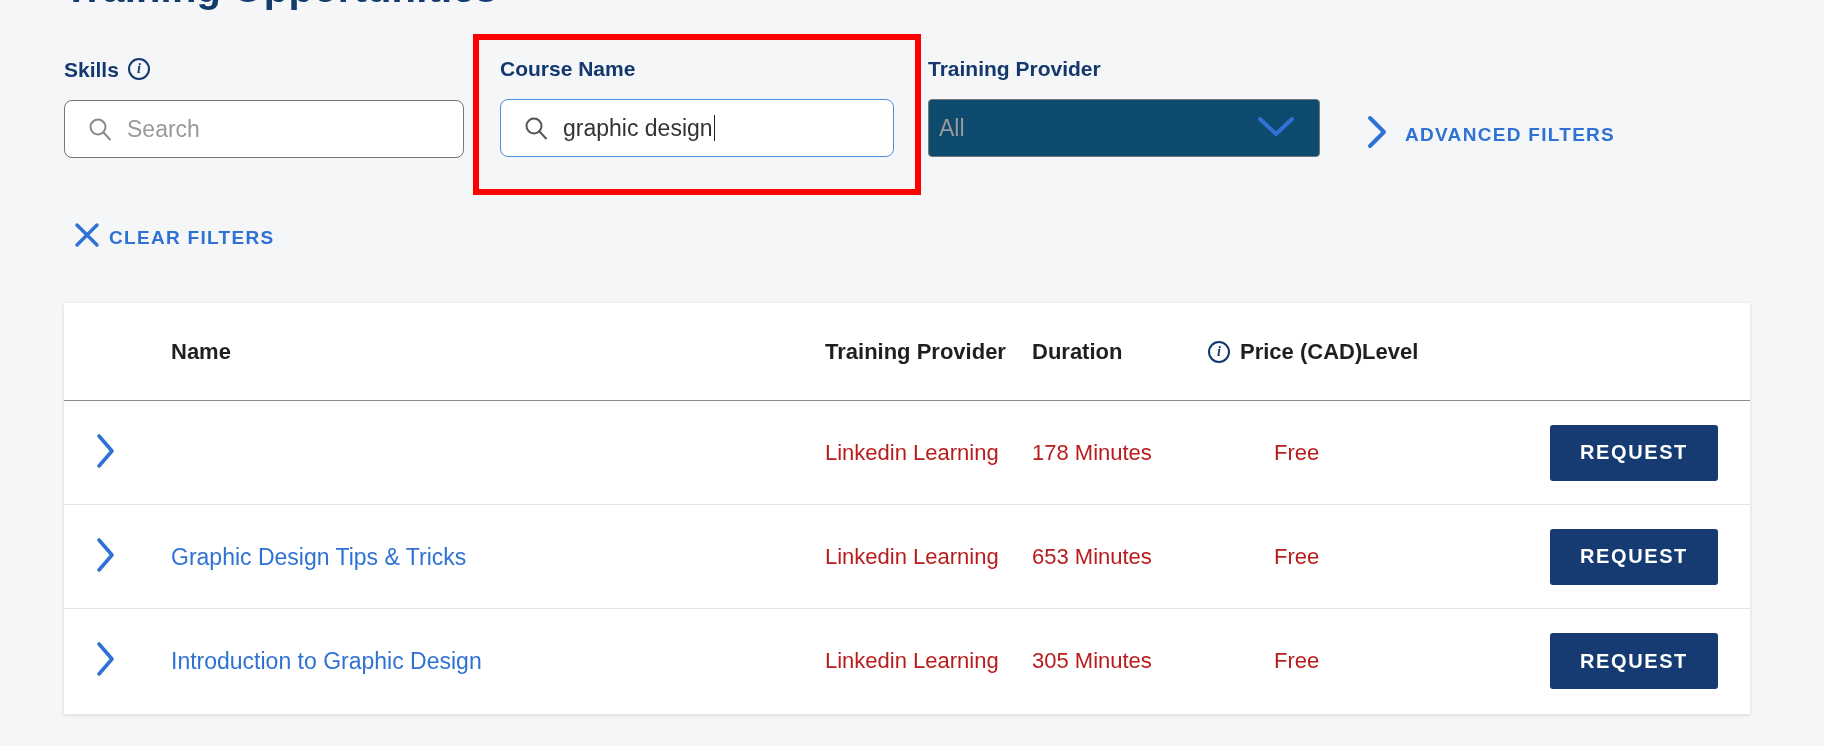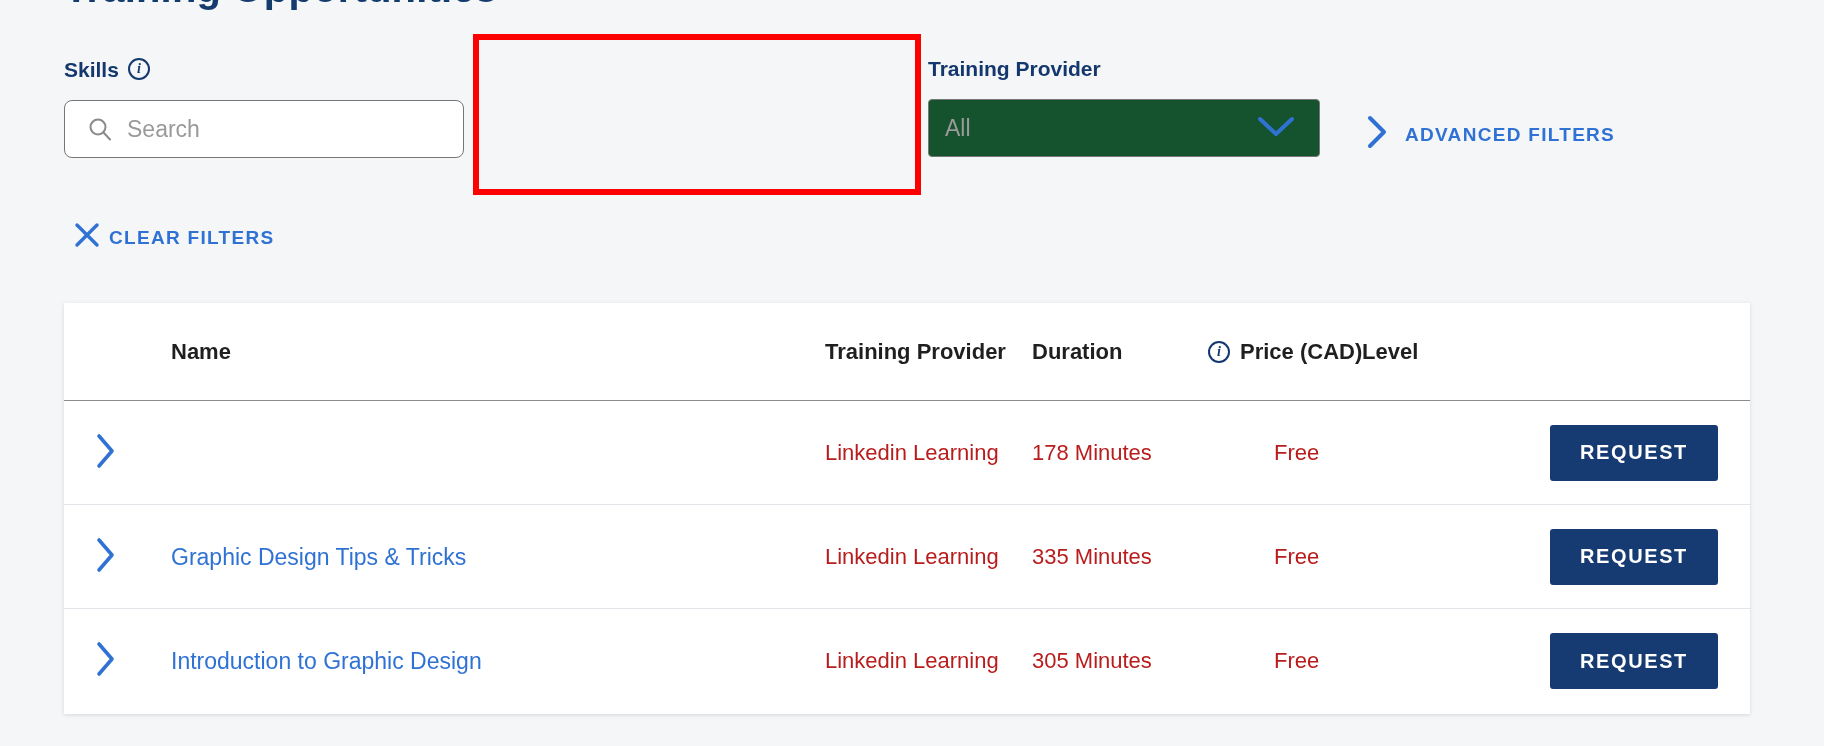--- a/index.html
+++ b/index.html
@@ -111,29 +111,29 @@
     position: absolute;
     left: 500px; top: 58px;
     width: 394px;
   }
   .grp-course .input-box { width: 394px; margin-top: 20px; }
 
   
   .grp-provider { position: absolute; left: 928px; top: 58px; width: 392px; }
   .grp-provider .select-box {
     position: relative;
-    background: #14532d;
+    background: #0c4a6e;
     border: 1px solid #767676;
     border-radius: 4px;
     height: 58px;
     width: 392px;
     margin-top: 20px;
     display: flex;
     align-items: center;
-    padding-left: 16px;
+    padding-left: 10px;
   }
   .chev-down {
     position: absolute;
     right: 22px; top: 50%;
     transform: translateY(-50%);
   }
 
   
   .adv-filters {
     position: absolute;
@@ -258,20 +258,35 @@
             <circle cx="11" cy="11" r="7.5" fill="none" stroke="#8a8a8a" stroke-width="2"></circle>
             <line x1="16.3" y1="16.3" x2="23" y2="23.5" stroke="#8a8a8a" stroke-width="2" stroke-linecap="round"></line>
           </svg>
         </span>
         <span class="input-text placeholder">Search</span>
       </div>
     </div>
 
     <div class="redbox"></div>
 
+    <div class="grp-course">
+      <div class="field-label">
+        <span>Course Name</span>
+      </div>
+      <div class="input-box focused">
+        <span class="mag">
+          <svg width="26" height="26" viewBox="0 0 26 26">
+            <circle cx="11" cy="11" r="7.5" fill="none" stroke="#555" stroke-width="2"></circle>
+            <line x1="16.3" y1="16.3" x2="23" y2="23.5" stroke="#555" stroke-width="2" stroke-linecap="round"></line>
+          </svg>
+        </span>
+        <span class="input-text">graphic design</span>
+          <span class="caret"></span>
+      </div>
+    </div>
 
     <div class="grp-provider">
       <div class="field-label">
         <span>Training Provider</span>
       </div>
       <div class="select-box">
         <span class="input-text placeholder">All</span>
         <span class="chev-down">
           <svg width="42" height="26" viewBox="0 0 42 26">
             <polyline points="5,6 21,21 37,6" fill="none" stroke="#2f72d4" stroke-width="4" stroke-linecap="round" stroke-linejoin="round"></polyline>
@@ -328,21 +343,21 @@
     </div>
 
     <div class="trow">
       <span class="cell c-chev row-chevron">
         <svg width="24" height="36" viewBox="0 0 24 36">
           <polyline points="5,3 18,18 5,33" fill="none" stroke="#2f72d4" stroke-width="3.6" stroke-linecap="round" stroke-linejoin="round"></polyline>
         </svg>
       </span>
       <a class="cell c-name course-link">Graphic Design Tips &amp; Tricks</a>
       <span class="cell c-prov">Linkedin Learning</span>
-      <span class="cell c-dur">335 Minutes</span>
+      <span class="cell c-dur">653 Minutes</span>
       <span class="cell c-price val">Free</span>
       <span class="cell c-level"></span>
       <button class="btn-request">REQUEST</button>
     </div>
 
     <div class="trow">
       <span class="cell c-chev row-chevron">
         <svg width="24" height="36" viewBox="0 0 24 36">
           <polyline points="5,3 18,18 5,33" fill="none" stroke="#2f72d4" stroke-width="3.6" stroke-linecap="round" stroke-linejoin="round"></polyline>
         </svg>

